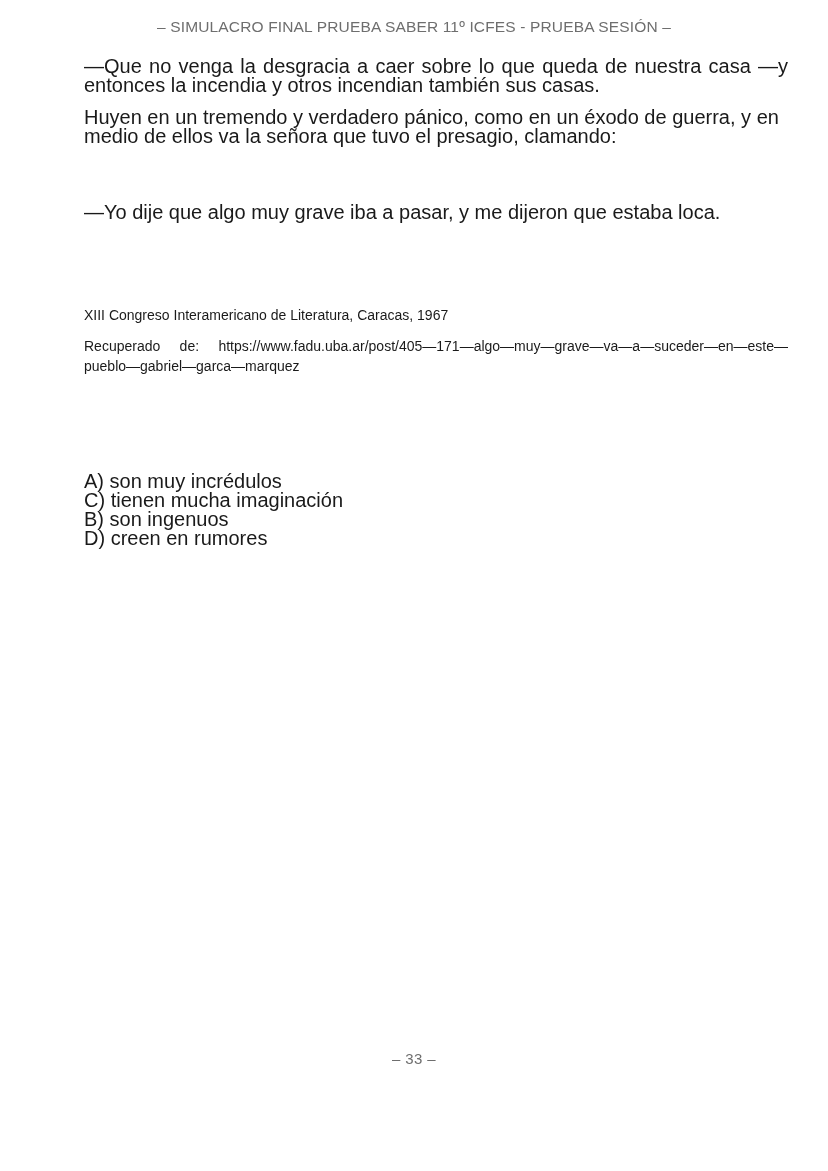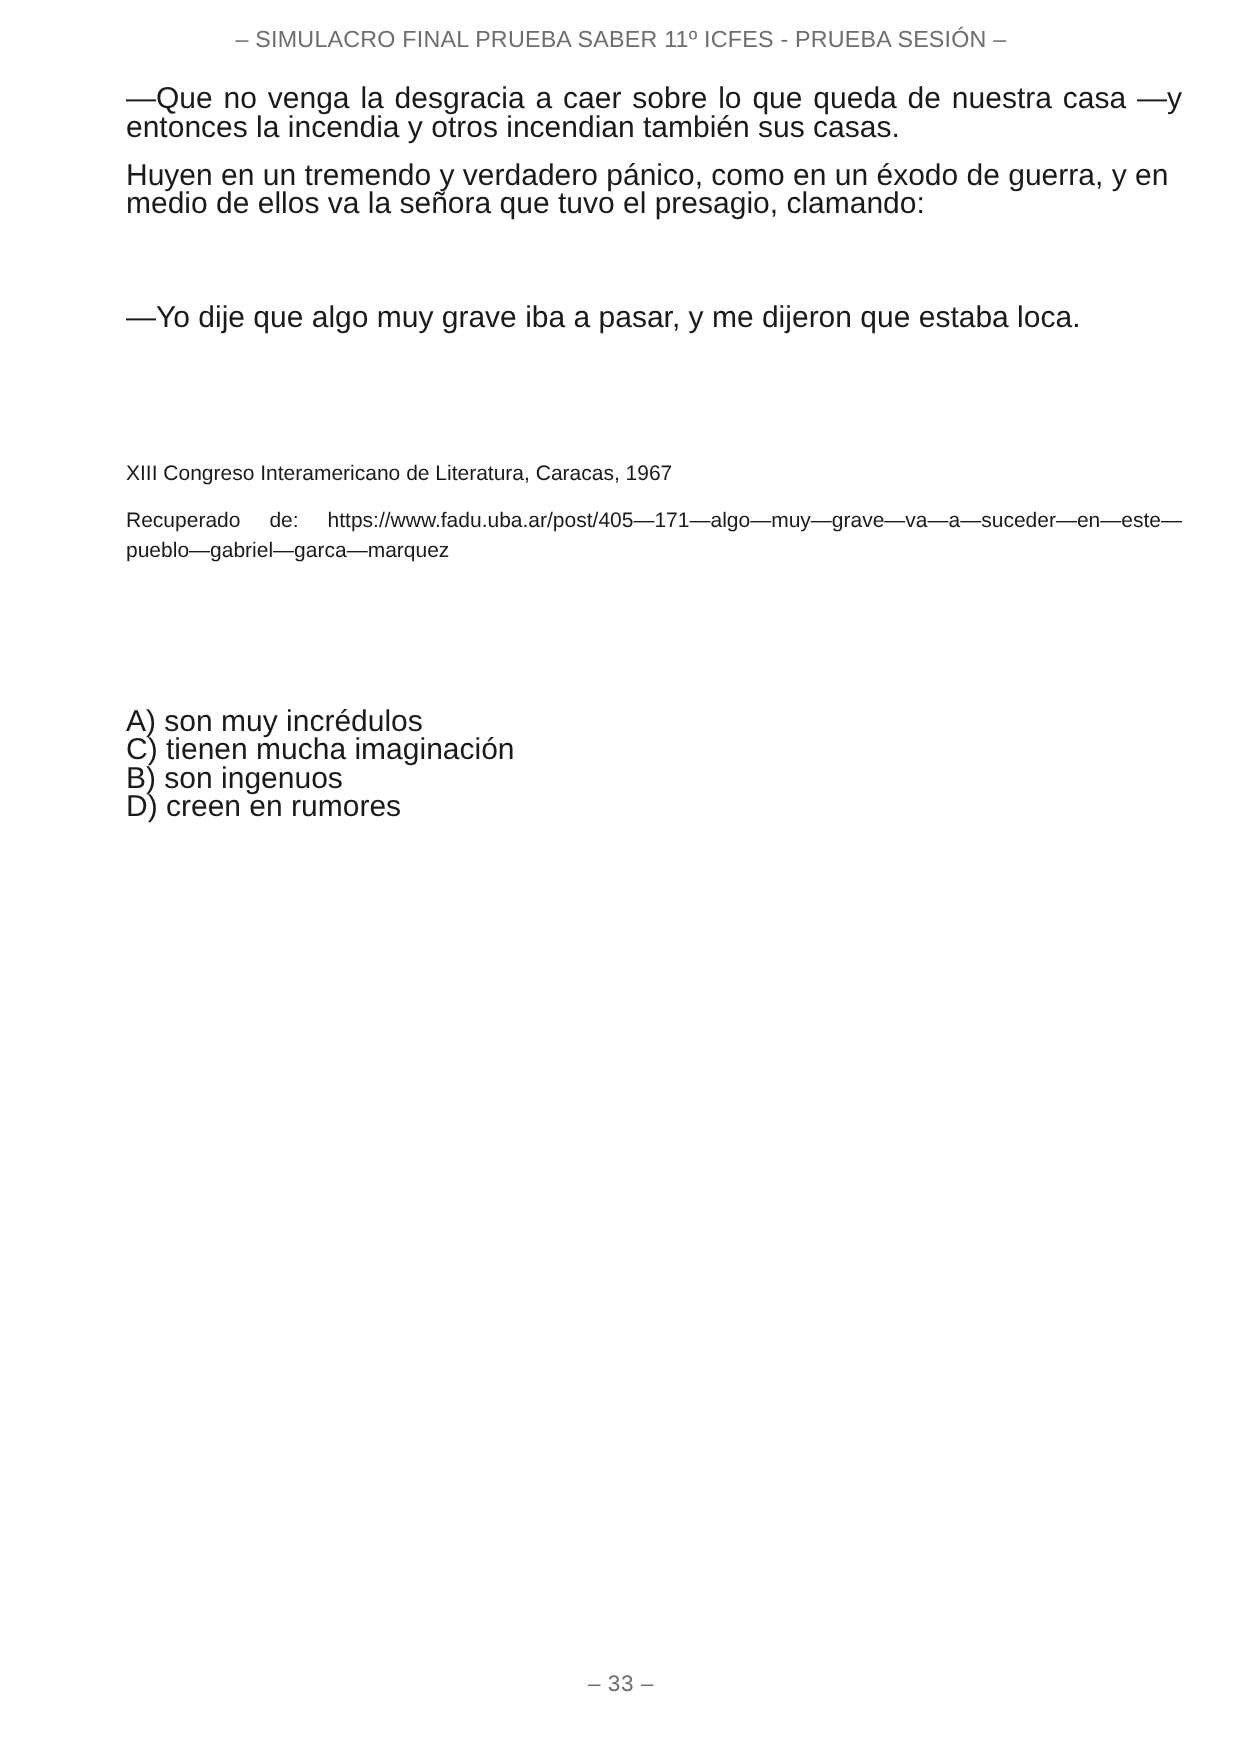--- a/index.html
+++ b/index.html
@@ -89,21 +89,21 @@
   .option {
     font-size: 20px;
     line-height: 18.9px;
     color: #1a1a1a;
     white-space: nowrap;
   }
 
   
   .doc-footer {
     position: absolute;
-    top: 1114px;
+    top: 1050px;
     left: 0;
     width: 828px;
     text-align: center;
     font-size: 15px;
     color: #6e6e6e;
     letter-spacing: 0.4px;
   }
 </style>
 </head>
 <body>

